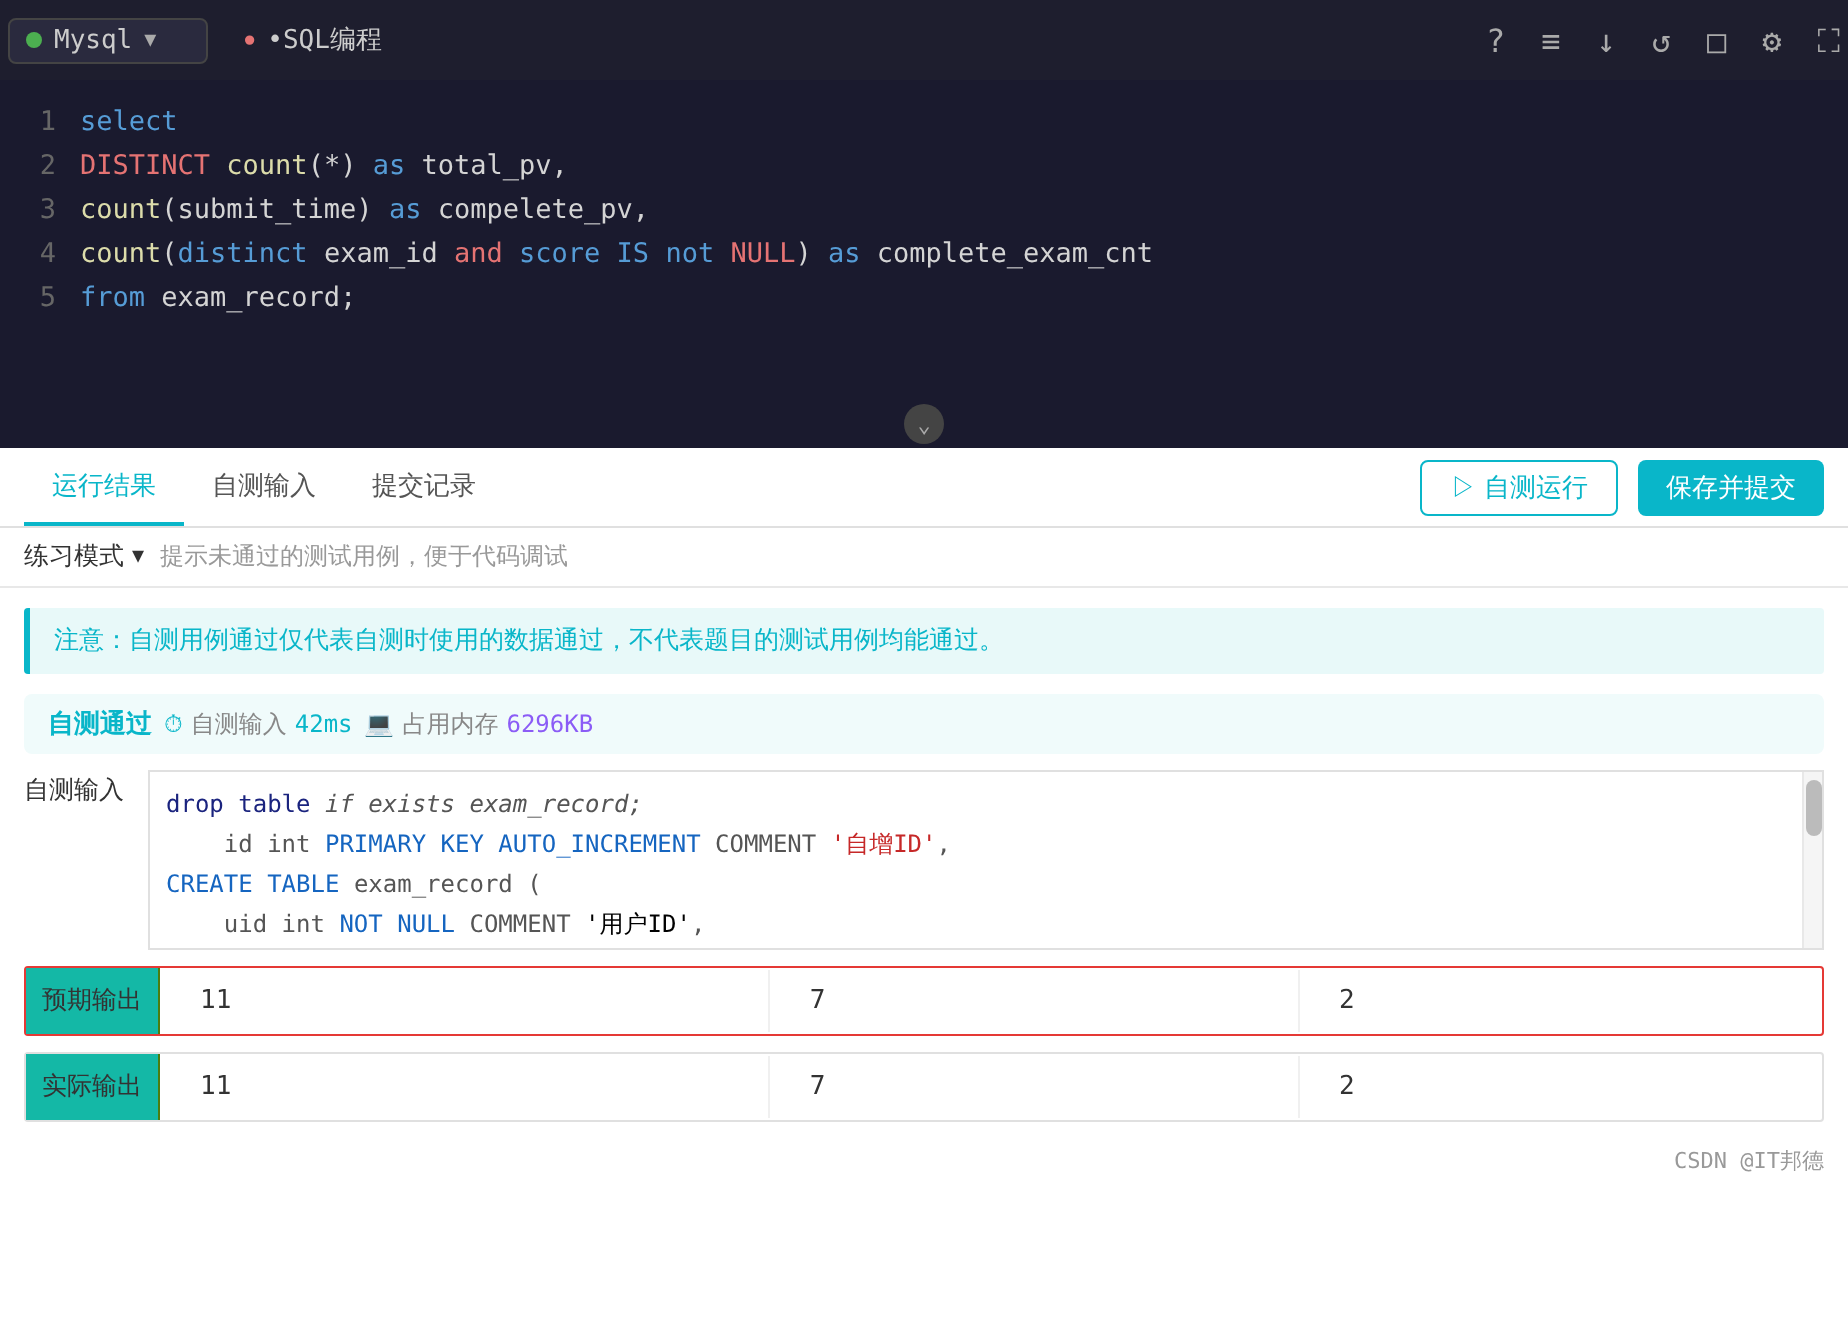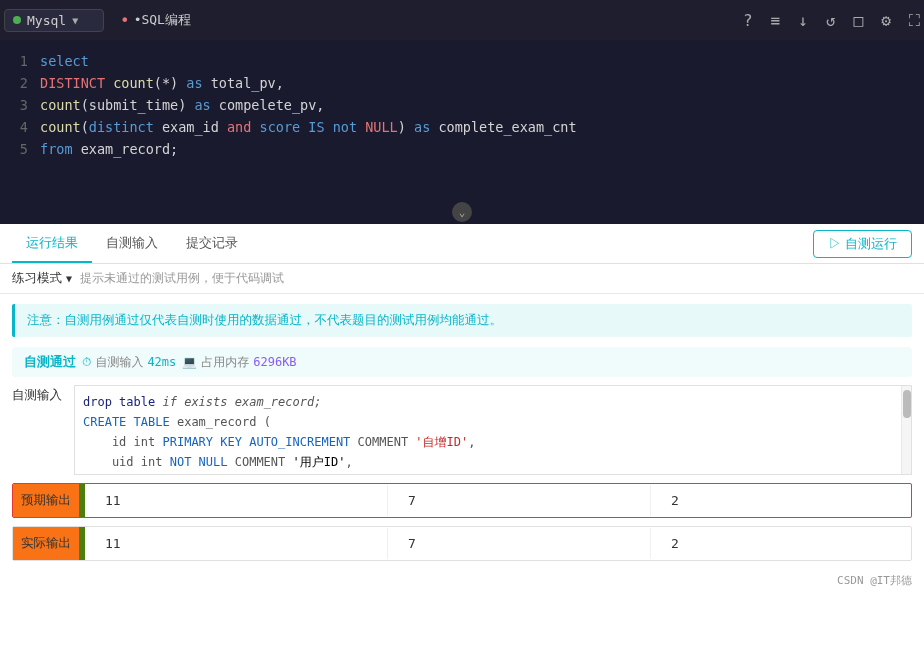--- a/index.html
+++ b/index.html
@@ -238,22 +238,22 @@
       margin-bottom: 8px;
     }
     .output-row.expected { border-color: #e53935; }
     .output-label {
       font-size: 12.5px;
       color: #333;
       min-width: 50px;
       padding: 8px 8px;
       display: flex;
       align-items: center;
-      border-right: 6px solid #4d7c0f;
-      background: #f97316;
+      border-right: 1px solid #4d7c0f;
+      background: #14b8a6;
     }
     .output-table {
       flex: 1;
       display: flex;
       align-items: center;
     }
     .output-table table {
       width: 100%;
       border-collapse: collapse;
     }
@@ -347,20 +347,21 @@
         <span>运行结果</span>
       </div>
       <div class="tab-item">
         <span>自测输入</span>
       </div>
       <div class="tab-item">
         <span>提交记录</span>
       </div>
       <div class="tab-actions">
         <button class="btn-run">▷ 自测运行</button>
+        <button class="btn-submit">保存并提交</button>
       </div>
     </div>
 
     <div class="mode-bar">
       <span class="mode-label">
         <span>练习模式</span>
         <span style="font-size:10px;">▼</span>
       </span>
       <span class="mode-desc">提示未通过的测试用例，便于代码调试</span>
     </div>
@@ -381,22 +382,22 @@
         <span>占用内存</span>
         <span style="color:#8b5cf6;">6296KB</span>
       </span>
     </div>
 
     <div class="self-input-section">
       <div class="self-input-label">自测输入</div>
       <div style="flex:1; position:relative; border:1px solid #e0e0e0; max-height:90px; overflow:hidden; background:#fff;">
         <div style="font-family:'Consolas',monospace;font-size:12px;color:#333;line-height:20px;padding:6px 8px;">
           <div><span style="color:#1a237e;">drop table</span> <span style="color:#555;font-style:italic;">if exists exam_record;</span></div>
+          <div><span style="color:#555;">&nbsp;&nbsp;&nbsp;&nbsp;id int </span><span style="color:#1565c0;">PRIMARY KEY AUTO_INCREMENT</span><span style="color:#555;"> COMMENT </span><span style="color:#c62828;">'自增ID'</span><span style="color:#555;">,</span></div>
           <div><span style="color:#1565c0;">CREATE TABLE</span> <span style="color:#555;">exam_record (</span></div>
-          <div><span style="color:#555;">&nbsp;&nbsp;&nbsp;&nbsp;id int </span><span style="color:#1565c0;">PRIMARY KEY AUTO_INCREMENT</span><span style="color:#555;"> COMMENT </span><span style="color:#c62828;">'自增ID'</span><span style="color:#555;">,</span></div>
           <div><span style="color:#555;">&nbsp;&nbsp;&nbsp;&nbsp;uid int </span><span style="color:#1565c0;">NOT NULL</span><span style="color:#555;"> COMMENT </span><span style="color:#000000;">'用户ID'</span><span style="color:#555;">,</span></div>
           <div></div>
         </div>
         <div style="position:absolute;right:0;top:0;bottom:0;width:10px;background:#f5f5f5;border-left:1px solid #e8e8e8;">
           <div style="width:8px;height:28px;background:#bbb;border-radius:4px;margin:4px auto;"></div>
         </div>
       </div>
     </div>
 
     <div class="output-section">

